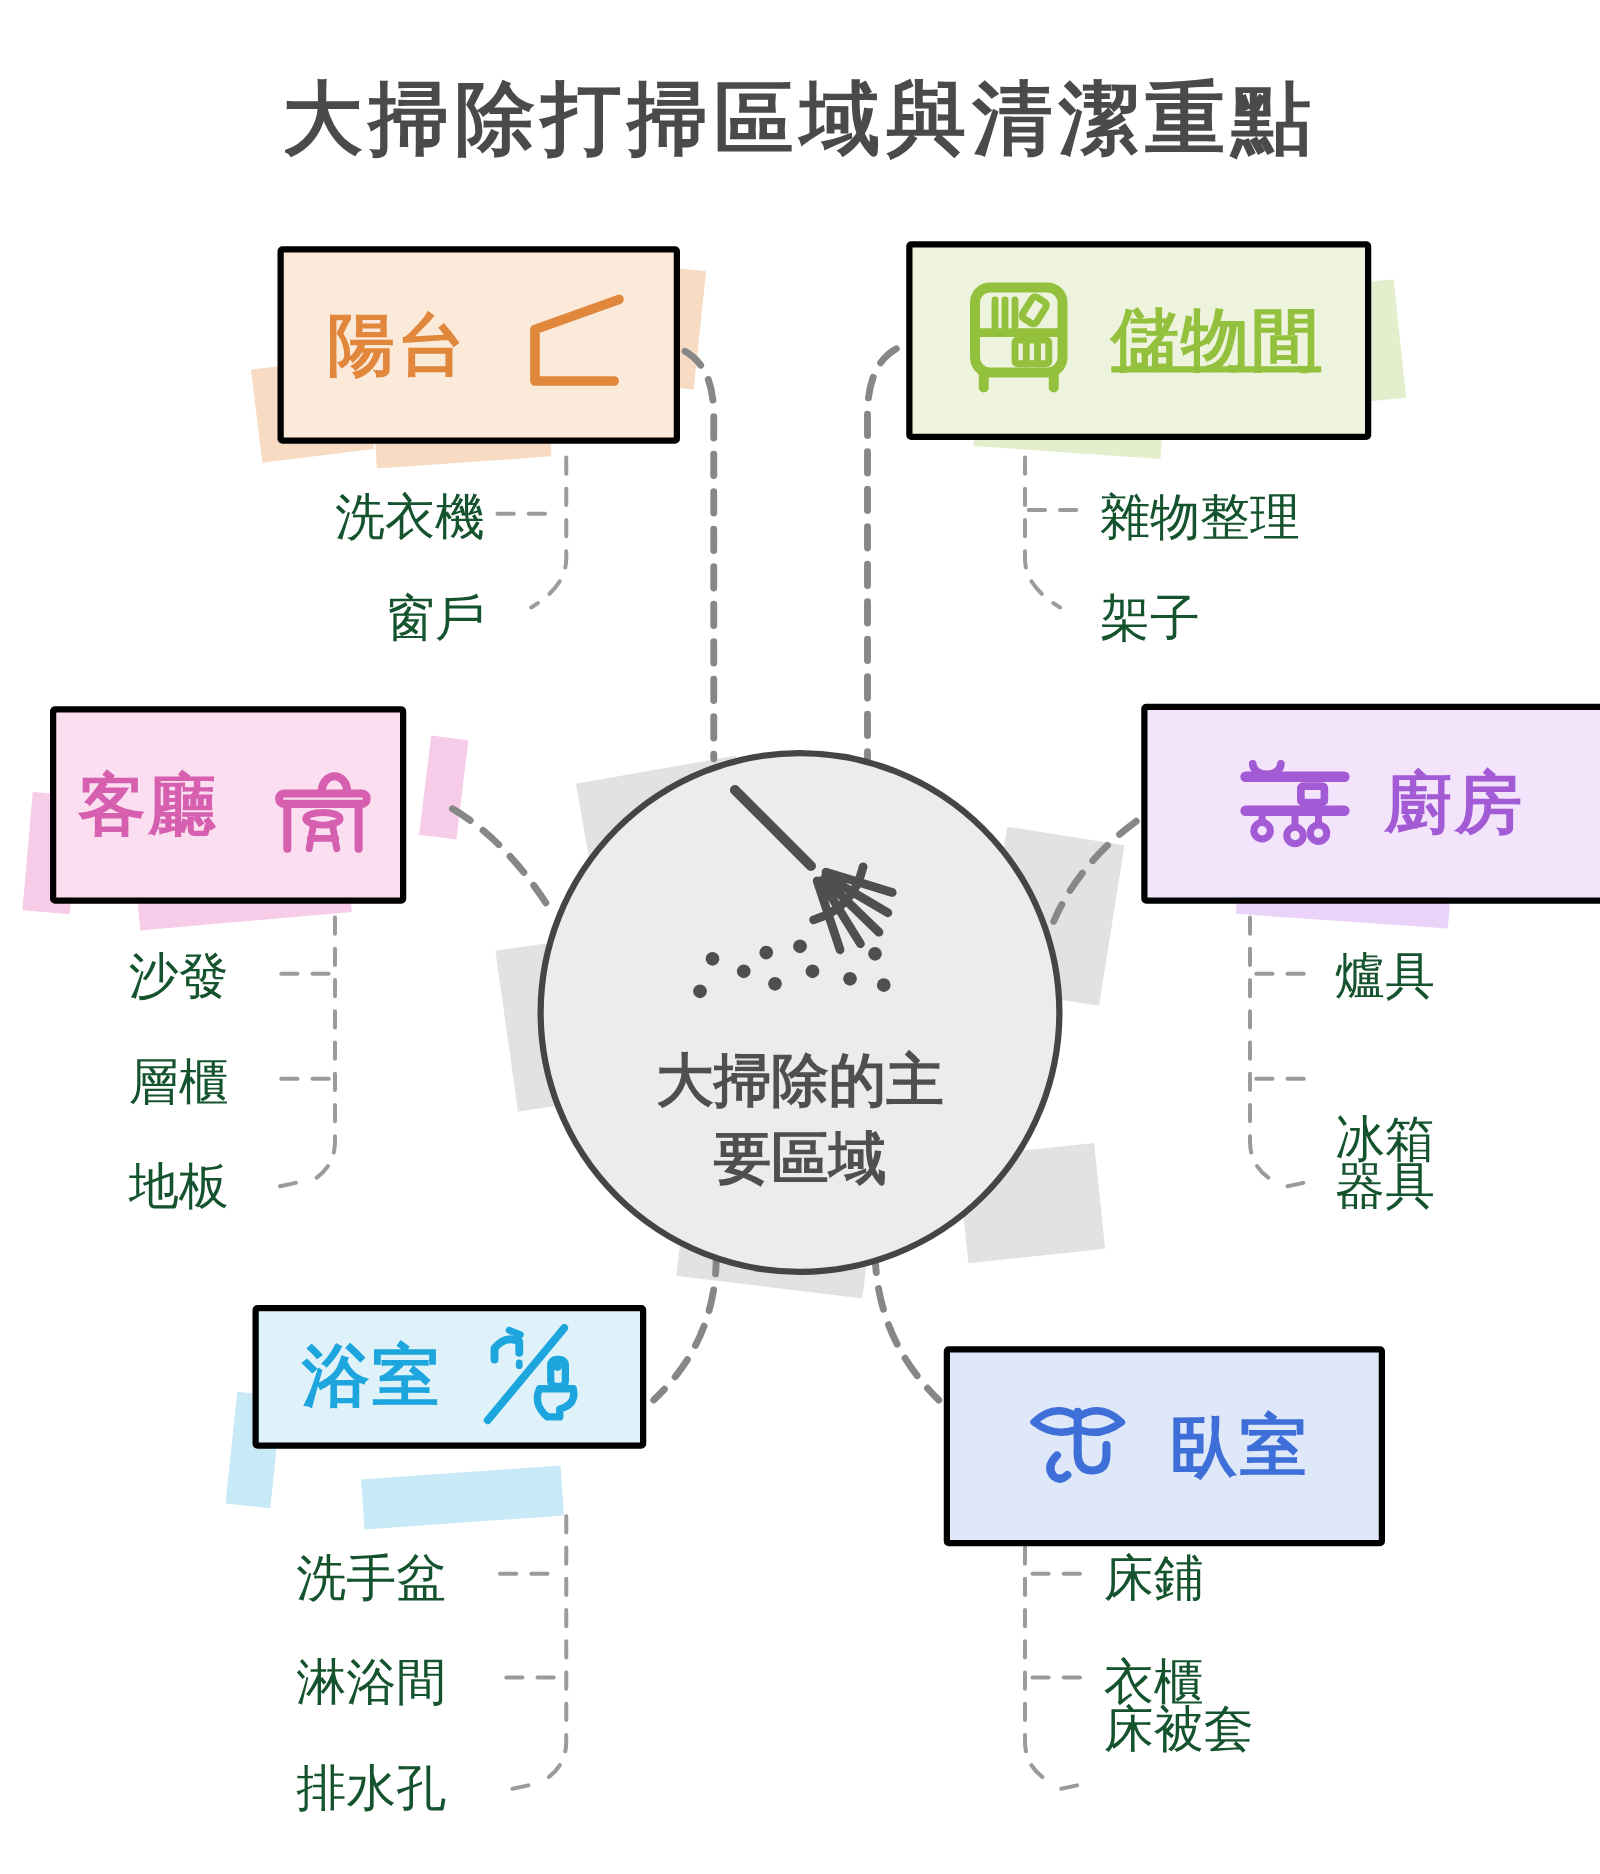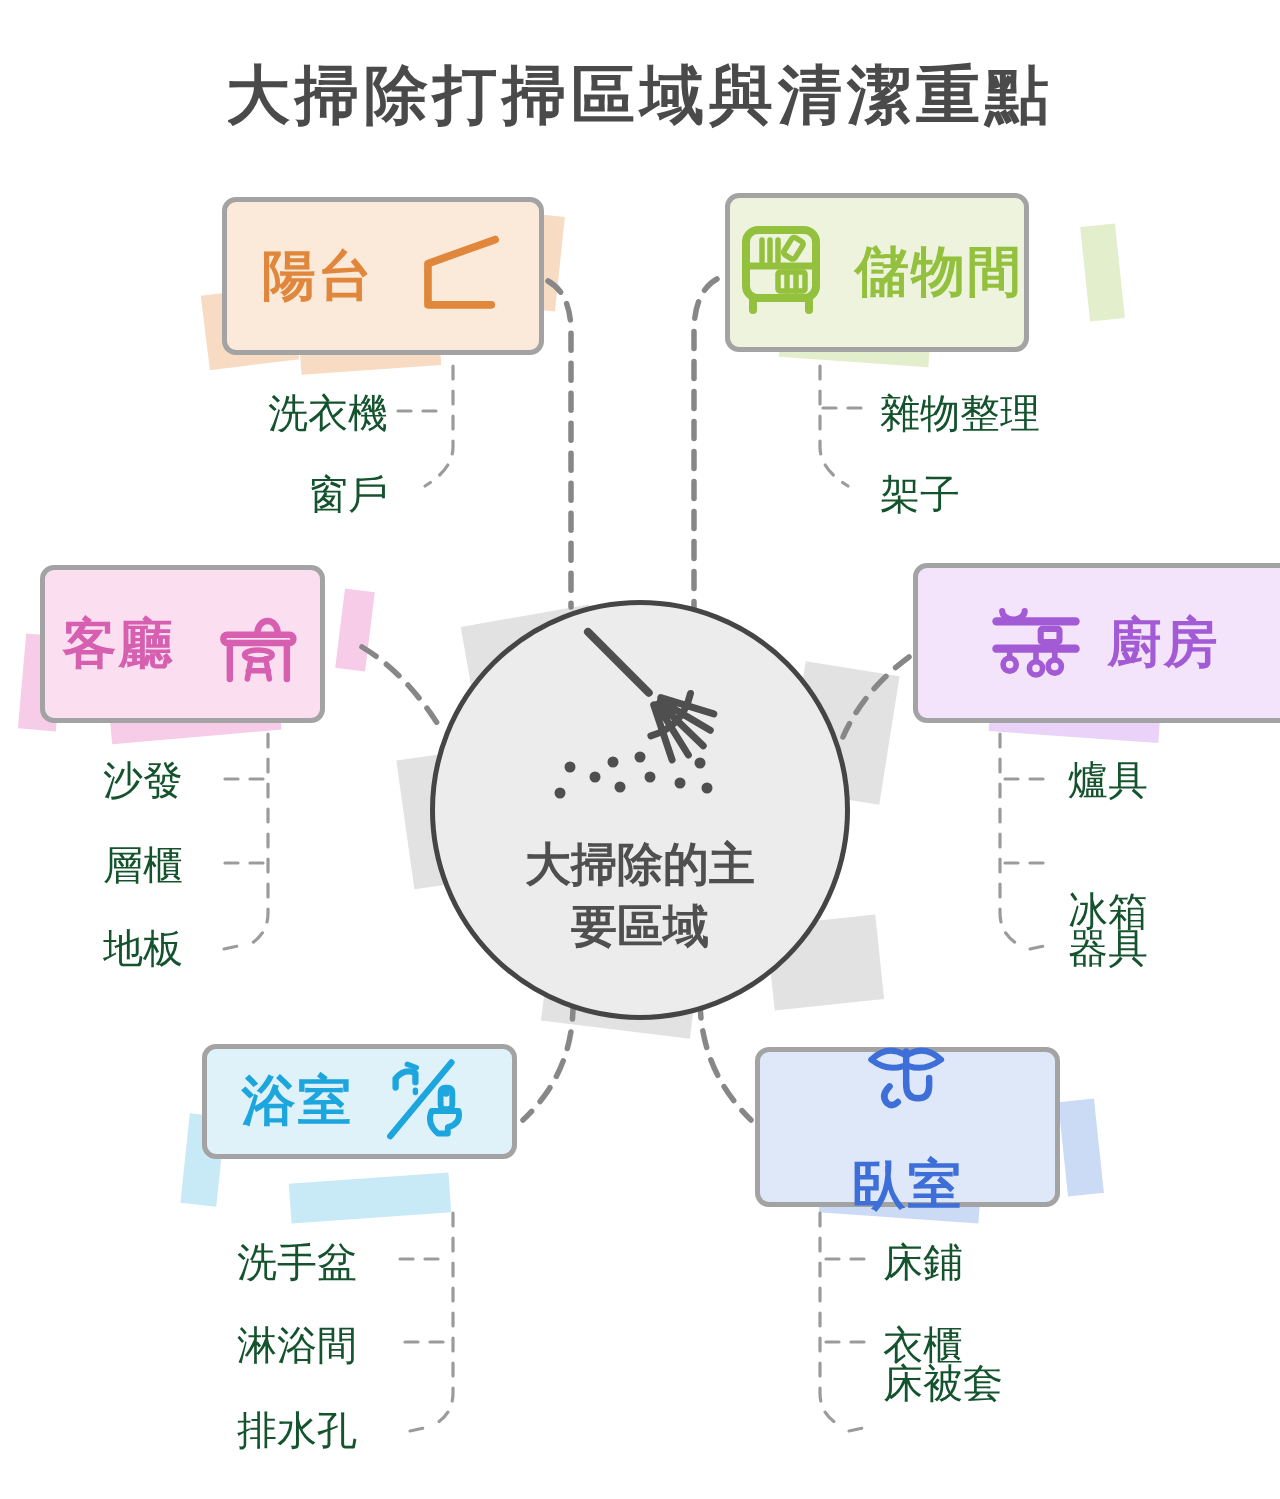--- a/index.html
+++ b/index.html
@@ -14,32 +14,32 @@
     color:#4A4A4A; z-index:4;
   }
   
   .patch { position:absolute; z-index:1; background:var(--patch); }
   .gpatch { position:absolute; z-index:1; background:#E2E2E2; }
   
   #wires { position:absolute; left:0; top:0; z-index:2; }
   
   .node {
     position:absolute; z-index:3; box-sizing:border-box;
-    border:5px solid #a3a3a3; border-radius:14px;
+    border:5px solid #000000; border-radius:4px;
     background:var(--bg); color:var(--c);
     display:flex; align-items:center; justify-content:center; gap:24px;text-align:right;
   }
   .nlabel { font-size:54px; font-weight:800; letter-spacing:2px; }
   .nicon  { flex:0 0 auto; }
   .n-balcony  { left:222px;  top:197px;  width:322px; height:158px; }
-  .n-storage  { left:725px;  top:193px;  width:304px; height:159px; }
+  .n-storage  { left:725px;  top:193px;  width:372px; height:159px;text-decoration:underline; }
   .n-living   { left:40px;   top:565px;  width:285px; height:158px; }
   .n-kitchen  { left:913px;  top:563px;  width:381px; height:160px; }
   .n-bathroom { left:202px;  top:1044px; width:315px; height:115px; }
-  .n-bedroom  { left:755px;  top:1047px; width:305px; height:160px;flex-direction:column; }
+  .n-bedroom  { left:755px;  top:1077px; width:353px; height:160px; }
   
   .hub {
     position:absolute; left:430px; top:600px; width:420px; height:420px;
     box-sizing:border-box; border:5px solid #454545; border-radius:50%;
     background:#ECECEC; z-index:3;
   }
   .hub-svg { position:absolute; left:0; top:0; }
   .hub-text {
     position:absolute; left:0; top:228px; width:100%; text-align:center;
     font-size:46px; font-weight:800; line-height:62px; color:#4F4F4F;

